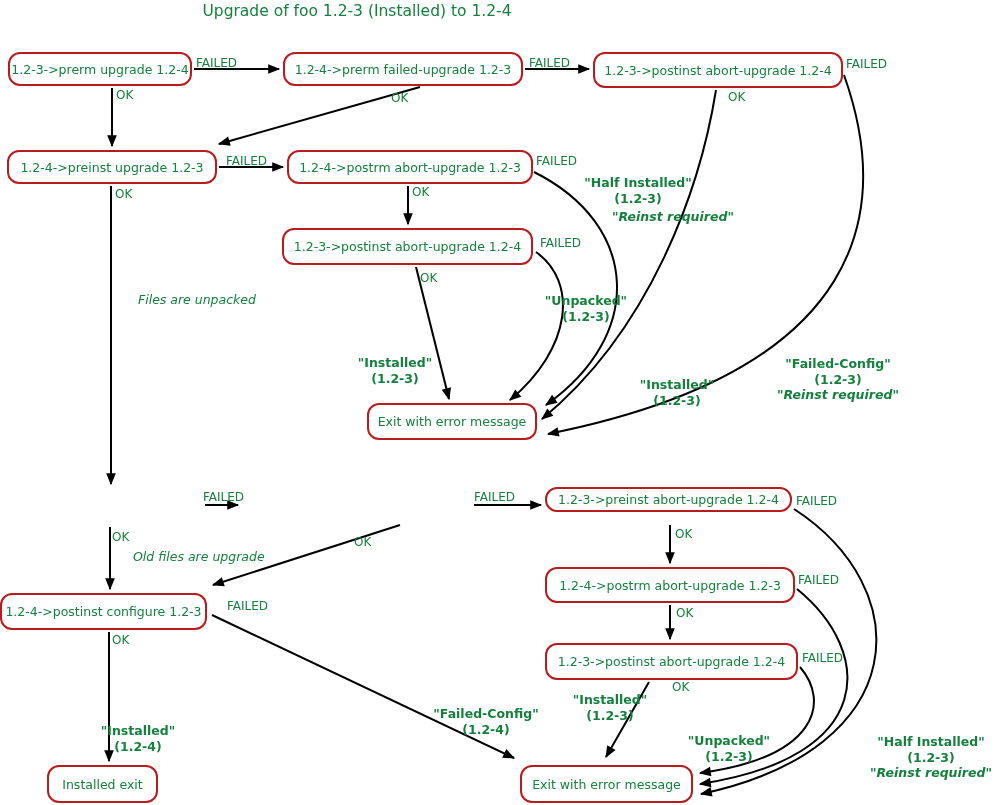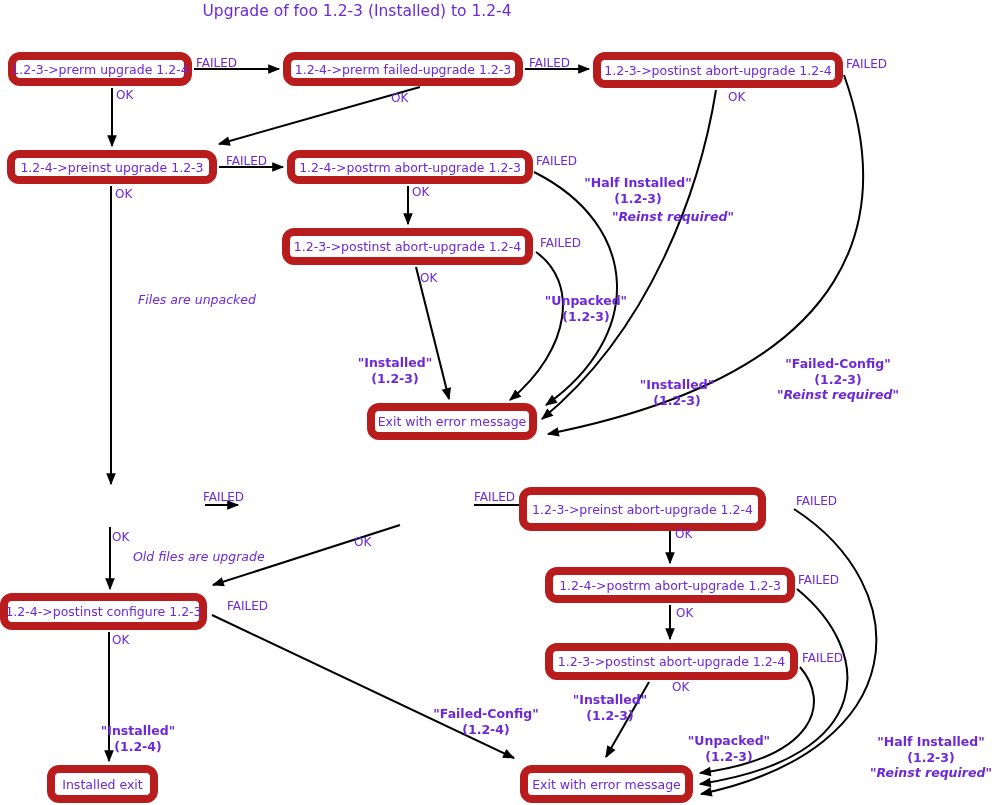--- a/index.html
+++ b/index.html
@@ -1,21 +1,21 @@
 <!DOCTYPE html>
 <html><head>
 <meta charset="utf-8">
 <style>
   html,body{margin:0;padding:0;background:#fff;}
   #canvas{position:relative;width:998px;height:805px;background:#fff;
-          font-family:"DejaVu Sans","Liberation Sans",sans-serif;color:#6d28d9;overflow:hidden;}
+          font-family:"DejaVu Sans","Liberation Sans",sans-serif;color:#15803d;overflow:hidden;}
   #edges{position:absolute;left:0;top:0;width:998px;height:805px;}
   #edges path{stroke:#000;stroke-width:2;fill:none;}
   .title{position:absolute;font-size:15.5px;transform:translateX(-50%);white-space:nowrap;}
-  .node{position:absolute;border:8px solid #b91c1c;border-radius:12px;background:#fff;
+  .node{position:absolute;border:2px solid #b91c1c;border-radius:12px;background:#fff;
         display:flex;align-items:center;justify-content:center;
         font-size:12.5px;white-space:nowrap;box-sizing:border-box;}
   .lbl{position:absolute;font-size:12px;white-space:nowrap;}
   .note{position:absolute;font-size:12.5px;font-style:italic;white-space:nowrap;margin-left:21px;}
   .state{position:absolute;font-size:12.5px;font-weight:bold;text-align:center;
          line-height:15.5px;transform:translateX(-50%);white-space:nowrap;}
   .italic{font-style:italic;}
 </style>
 </head>
 <body>
@@ -70,21 +70,21 @@
     </div>
   <div class="node" style="left:287px;top:150px;width:246px;height:34px">
     <span>1.2-4-&gt;postrm abort-upgrade 1.2-3</span>
     </div>
   <div class="node" style="left:282px;top:228px;width:251px;height:37px">
     <span>1.2-3-&gt;postinst abort-upgrade 1.2-4</span>
     </div>
   <div class="node" style="left:367px;top:403px;width:170px;height:37px">
     <span>Exit with error message</span>
     </div>
-  <div class="node" style="left:519px;top:487px;width:247px;height:44px">
+  <div class="node" style="left:545px;top:487px;width:247px;height:25px">
     <span>1.2-3-&gt;preinst abort-upgrade 1.2-4</span>
     </div>
   <div class="node" style="left:545px;top:567px;width:250px;height:36px">
     <span>1.2-4-&gt;postrm abort-upgrade 1.2-3</span>
     </div>
   <div class="node" style="left:0px;top:593px;width:207px;height:37px">
     <span>1.2-4-&gt;postinst configure 1.2-3</span>
     </div>
   <div class="node" style="left:545px;top:643px;width:253px;height:37px">
     <span>1.2-3-&gt;postinst abort-upgrade 1.2-4</span>

